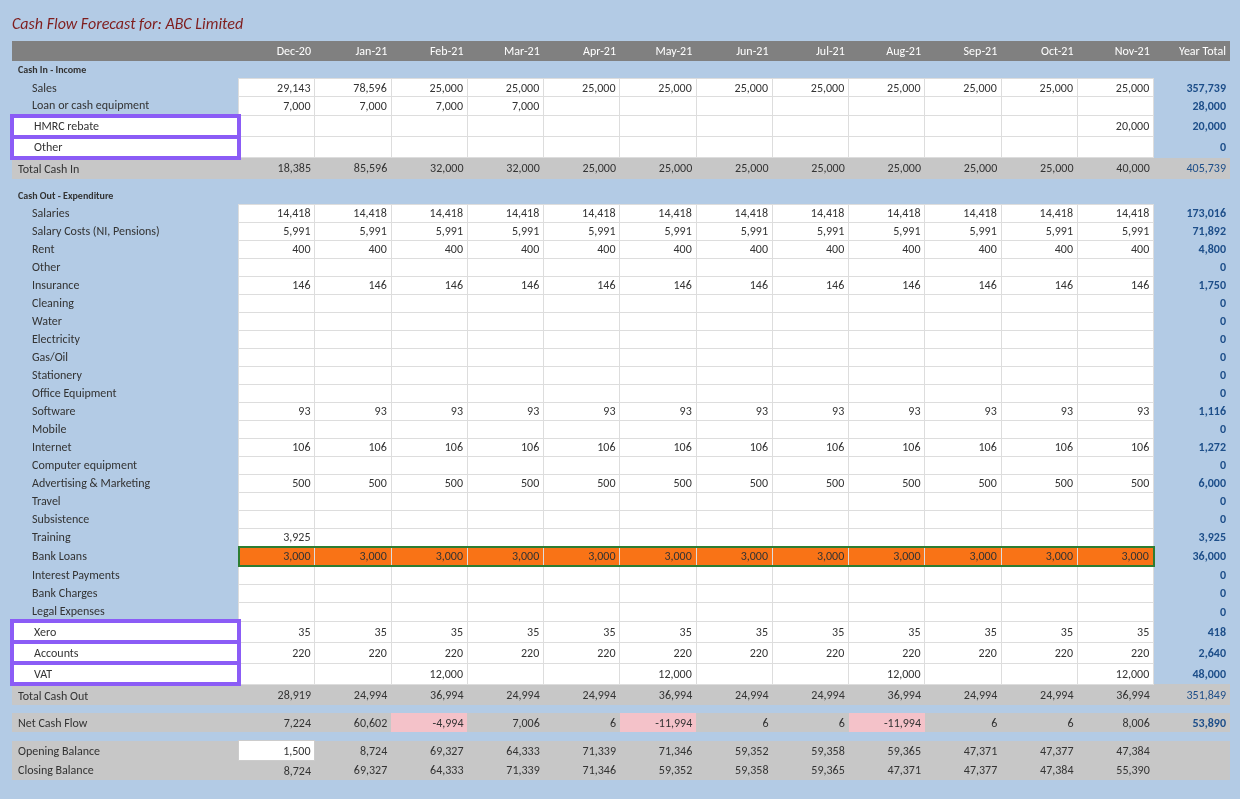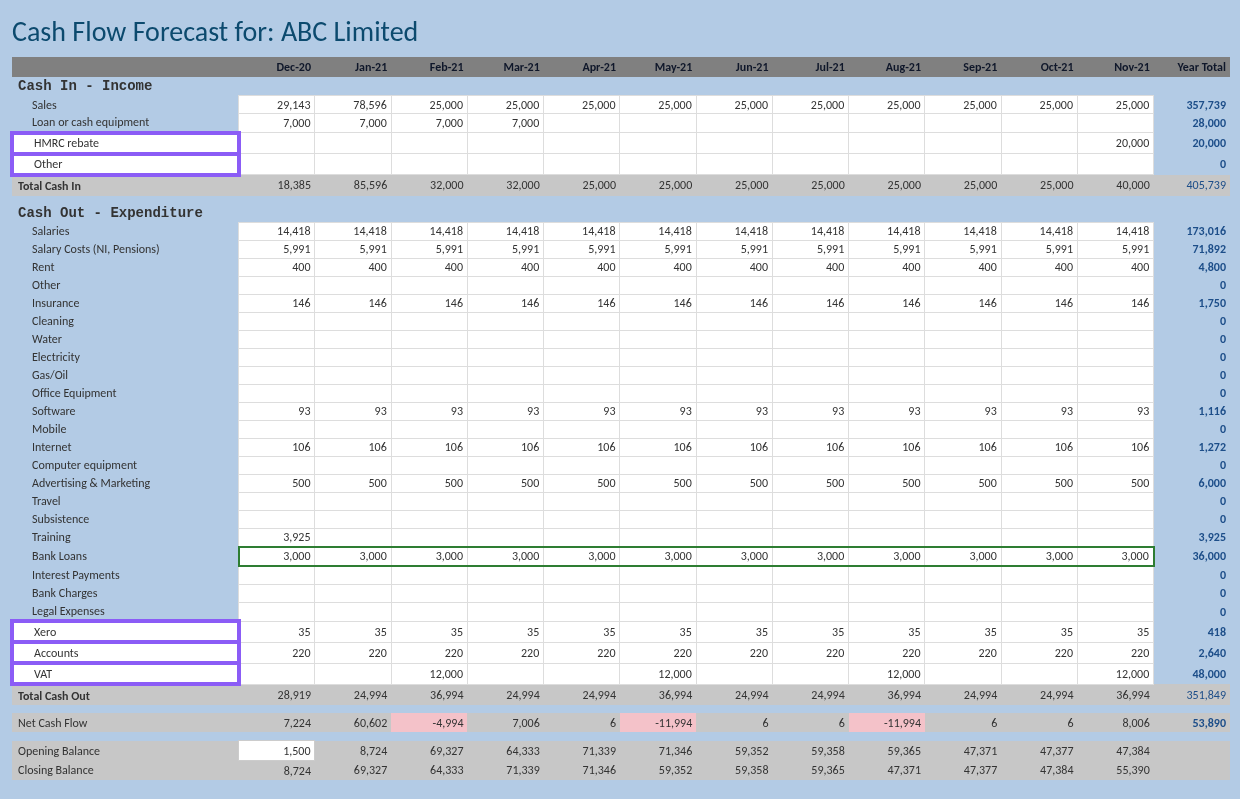--- a/index.html
+++ b/index.html
@@ -5,94 +5,93 @@
   body {
     margin: 0;
     padding: 10px 10px 20px 10px;
     background: #b3cbe5;
     font-family: Calibri, Arial, sans-serif;
     font-size: 12px;
     color: #333;
     width: 1220px;
   }
   .title {
-    font-size: 28px;
+    font-size: 16px;
     font-weight: 400;
-    color: #0c4a6e;
+    color: #7f1d1d;
     padding: 4px 2px 8px 2px;
+    font-style: italic;
   }
   table {
     border-collapse: collapse;
     width: 100%;
     table-layout: fixed;
   }
   th, td {
     padding: 1px 4px;
     height: 15px;
     text-align: right;
     font-weight: normal;
   }
   .label-col {
     text-align: left;
     width: 200px;
     padding-left: 20px;
   }
   .label-col.section {
     padding-left: 6px;
     font-weight: bold;
-    font-size: 14px;
-    font-family: Liberation Mono, monospace;
+    font-size: 10px;
   }
   .label-col.addrow {
     padding-left: 20px;
     background: #fff;
     border: 4px solid #8b5cf6;
   }
   .header-row td {
     background: #808080;
-    color: #0f172a;
-    font-weight: 700;
+    color: #ffffff;
+    font-weight: 400;
     height: 18px;
   }
   .header-row td.label-col {
     background: #808080;
   }
   .num {
     background: #fff;
     border: 1px solid #ddd;
   }
   .blank {
     background: #fff;
     border: 1px solid #ddd;
   }
   .total-row td {
     background: #c7c7c7;
     font-weight: 400;
     height: 17px;
   }
   .total-row td.label-col {
     padding-left: 6px;
-    font-weight: bold;
   }
   .summary-row td {
     background: #c7c7c7;
     height: 17px;
   }
   .summary-row td.label-col {
     padding-left: 6px;
   }
   .yeartotal {
     font-weight: bold;
     color: #1d4e89;
   }
   .neg {
     background: #f4c2c9 !important;
   }
   .bankloans td.num {
-    background: #ffffff;
+    background: #f97316;
   }
   col.ccol { width: 76px; }
   col.yr { width: 76px; }
   col.lbl { width: 226px; }
   .spacer td { height: 6px; }
 </style>
 </head>
 <body>
 
 <div class="title">
@@ -360,20 +359,36 @@
         <td class="blank"></td>
         <td class="blank"></td>
         <td class="blank"></td>
         <td class="blank"></td>
         <td class="blank"></td>
         <td class="blank"></td>
         <td class="blank"></td>
         <td class="yeartotal">0</td>
       </tr>
       <tr>
+        <td class="label-col">Stationery</td>
+        <td class="blank"></td>
+        <td class="blank"></td>
+        <td class="blank"></td>
+        <td class="blank"></td>
+        <td class="blank"></td>
+        <td class="blank"></td>
+        <td class="blank"></td>
+        <td class="blank"></td>
+        <td class="blank"></td>
+        <td class="blank"></td>
+        <td class="blank"></td>
+        <td class="blank"></td>
+        <td class="yeartotal">0</td>
+      </tr>
+      <tr>
         <td class="label-col">Office Equipment</td>
         <td class="blank"></td>
         <td class="blank"></td>
         <td class="blank"></td>
         <td class="blank"></td>
         <td class="blank"></td>
         <td class="blank"></td>
         <td class="blank"></td>
         <td class="blank"></td>
         <td class="blank"></td>

